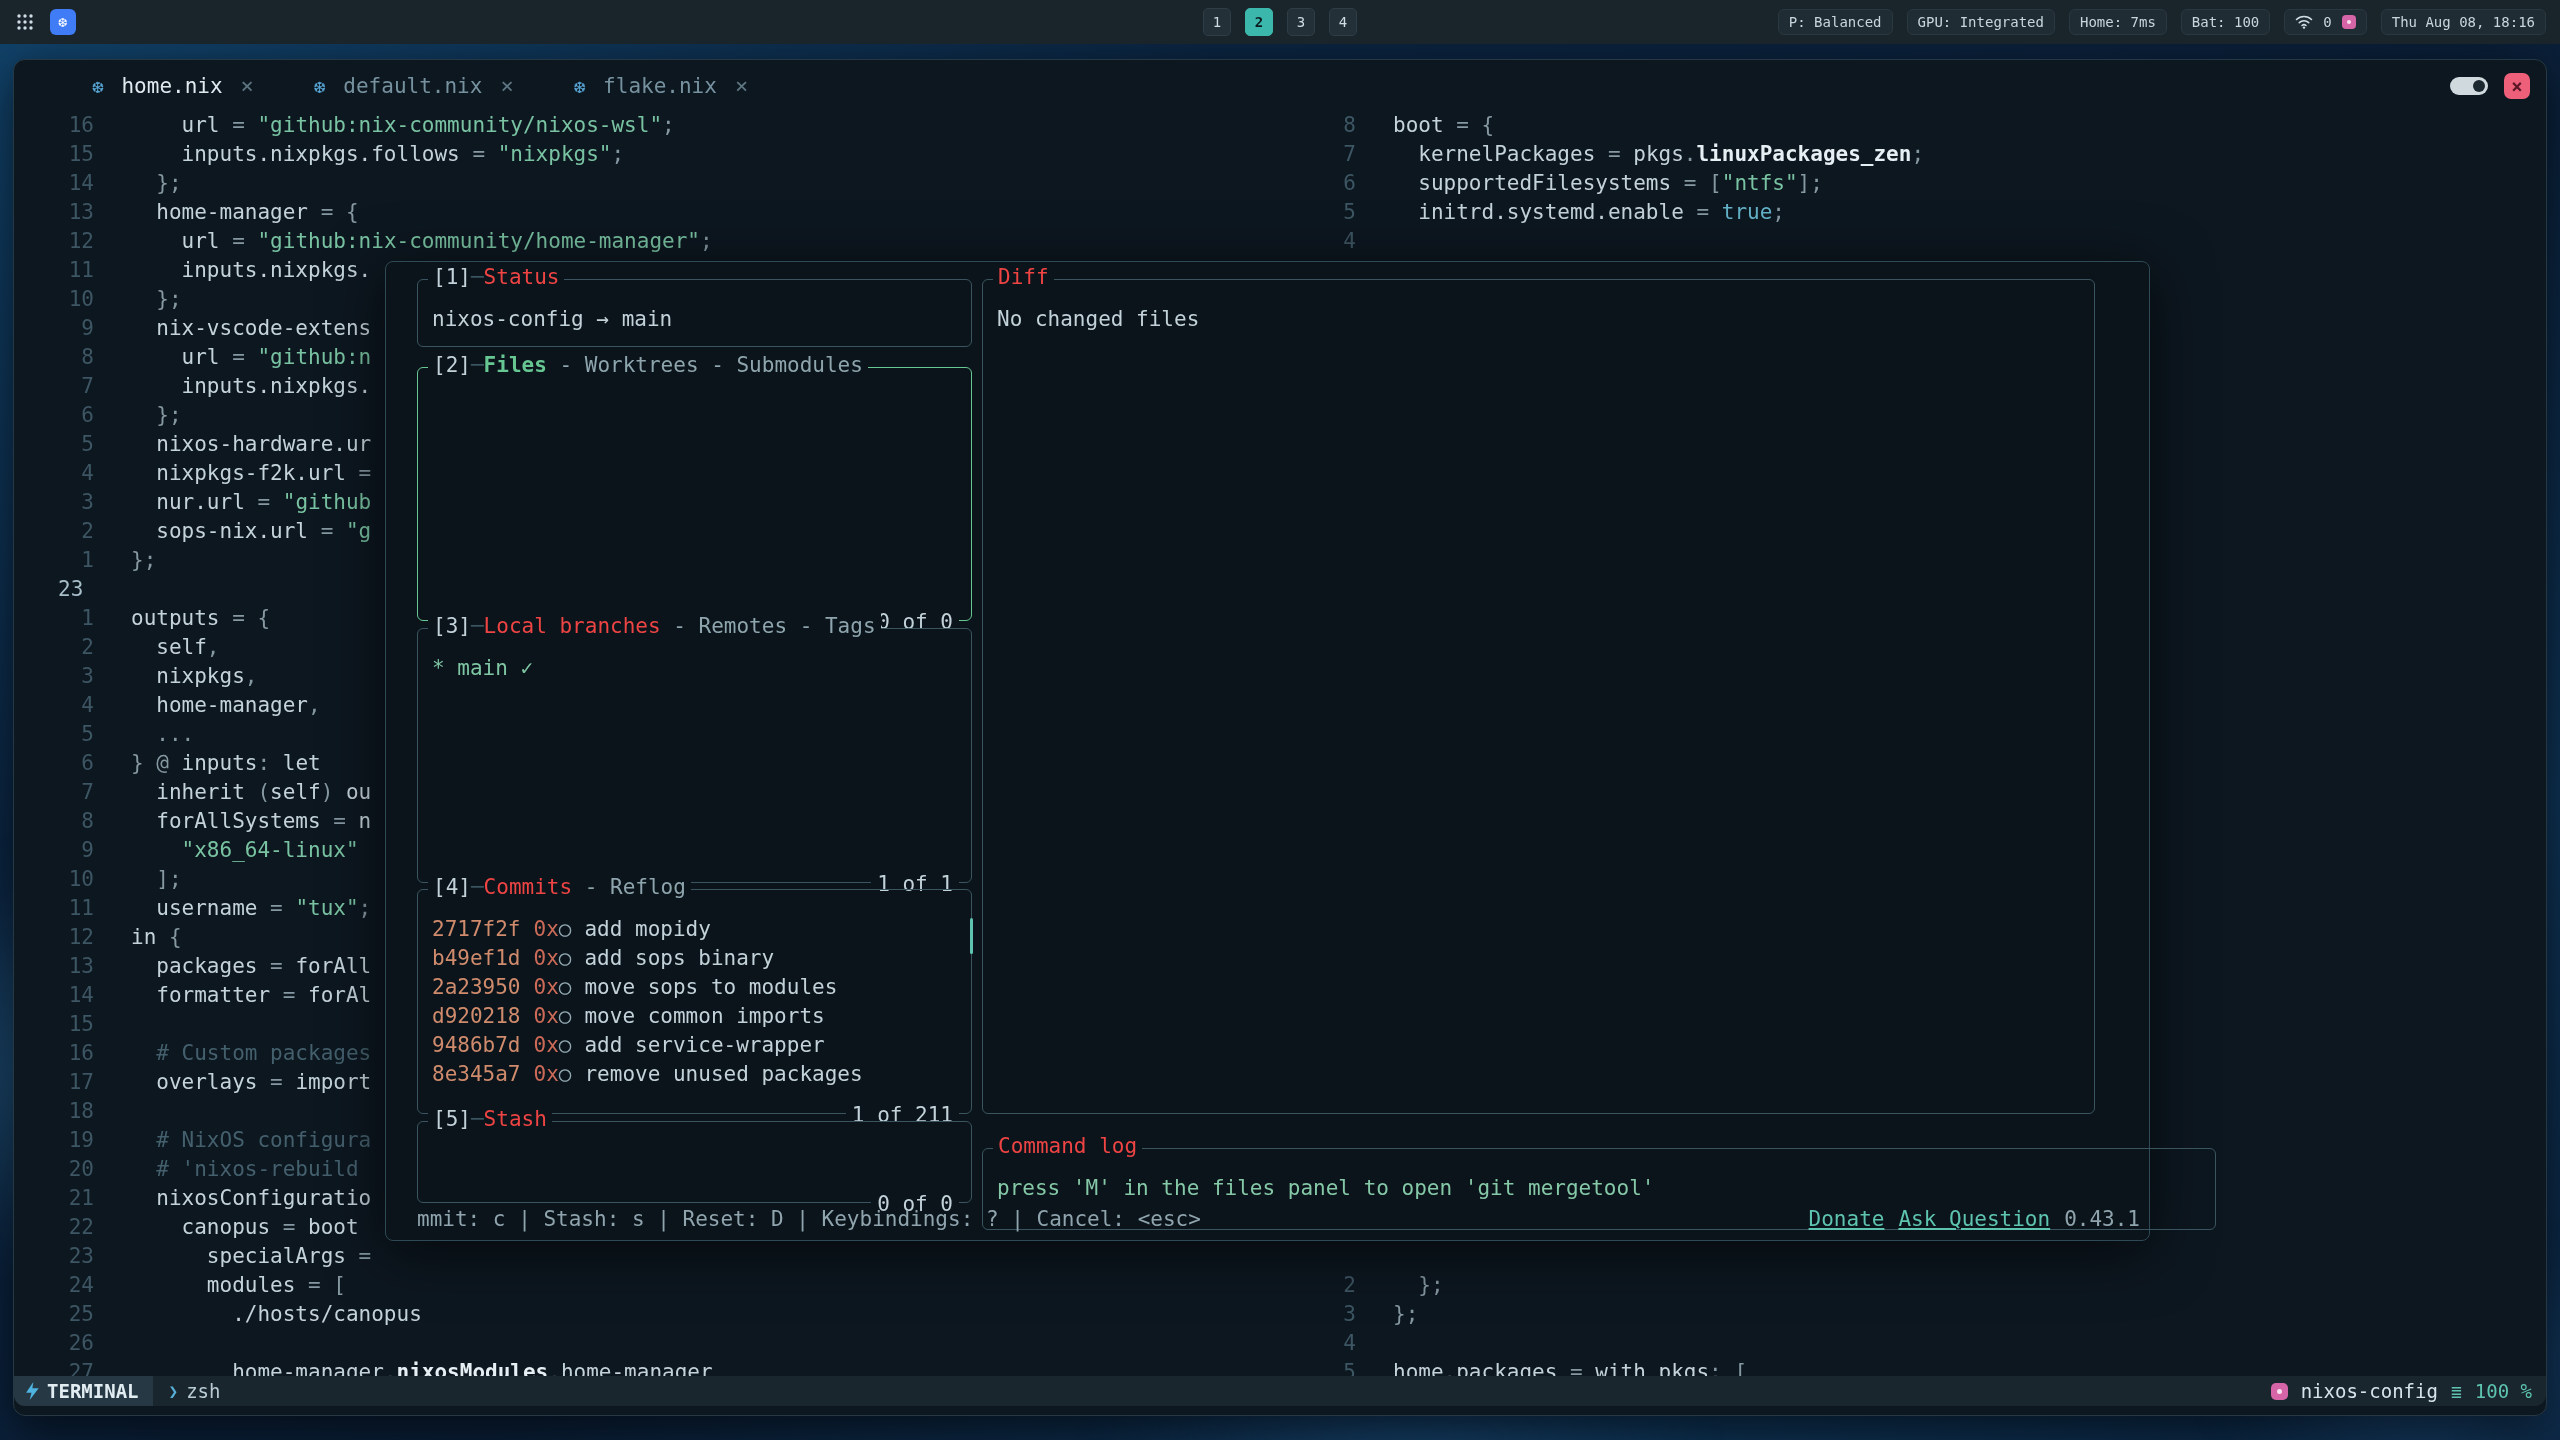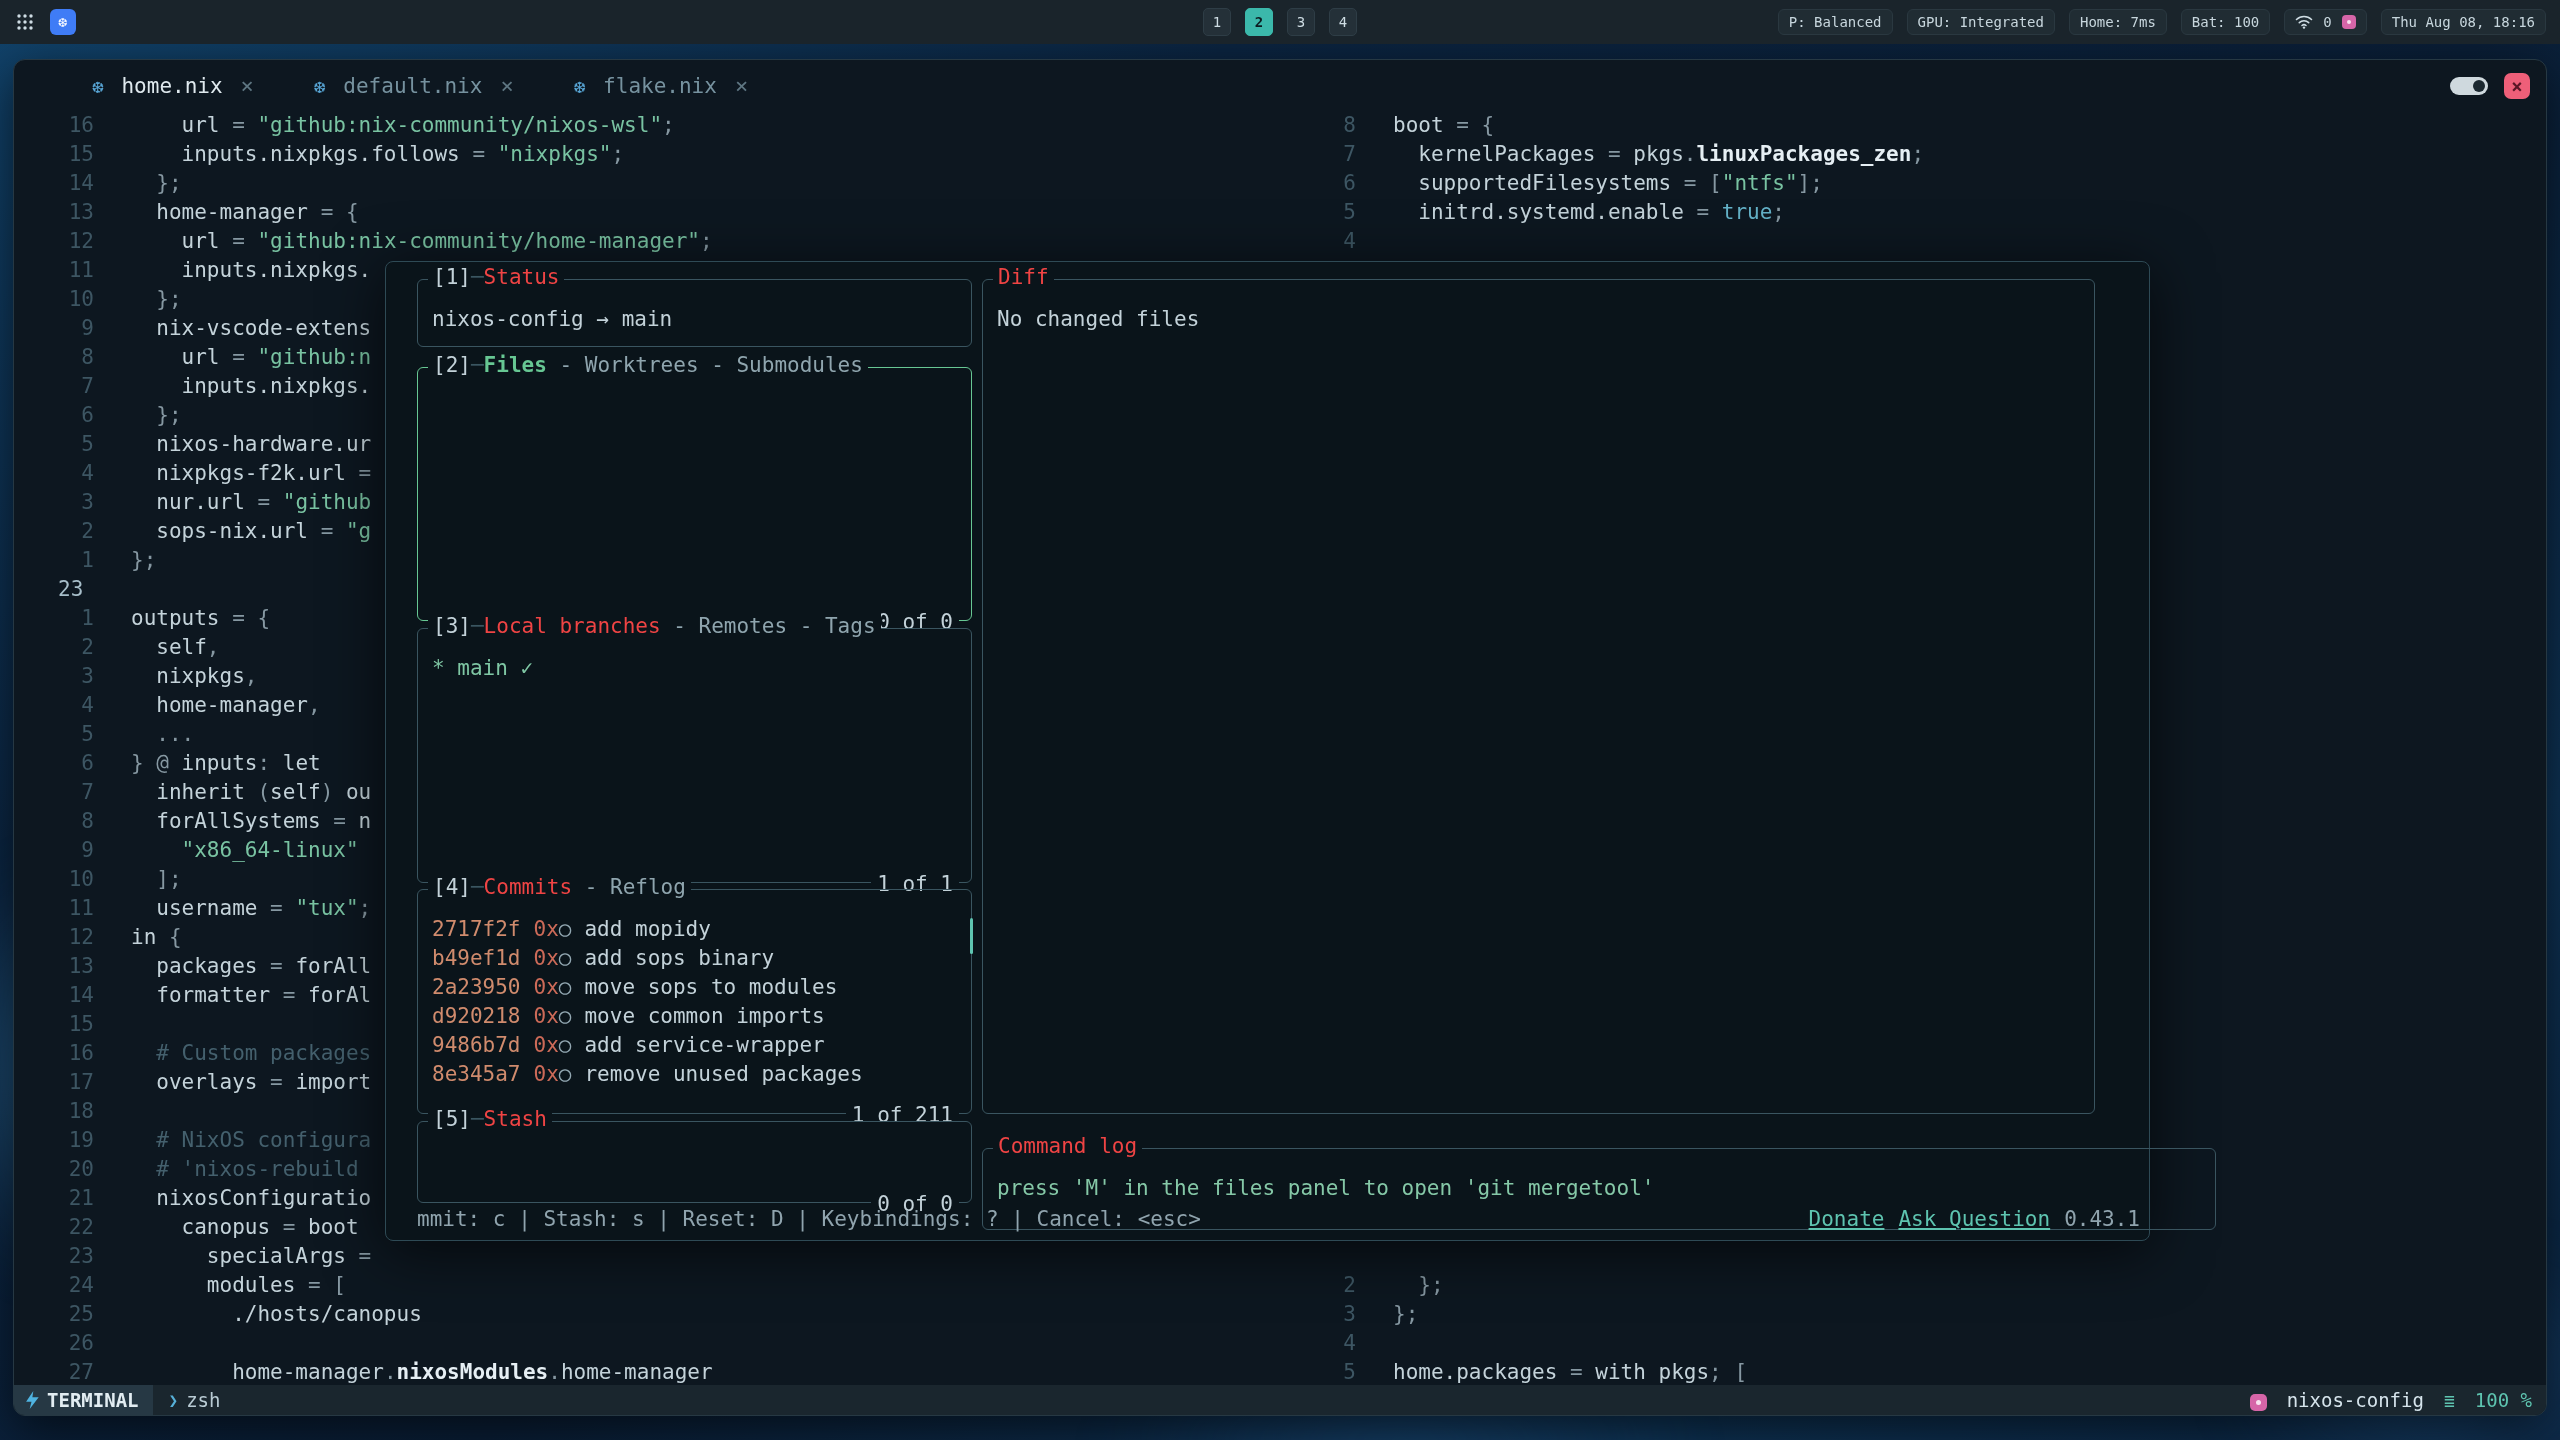--- a/index.html
+++ b/index.html
@@ -46,26 +46,26 @@
   #pane-right{left:1247px;right:0}
   .row{height:29px;line-height:29px;display:flex;white-space:pre}
   .ln{flex:0 0 80px;text-align:right;color:#3d5663}
   #pane-right .ln{flex:0 0 95px}
   .ln.cur{text-align:left;padding-left:44px;color:#a7bec9}
   .code{margin-left:37px;white-space:pre}
   #pane-right .code{}
   .tk-i{color:#c4d3da}.tk-s{color:#79c3a2}.tk-p{color:#8698a2}.tk-k{color:#64b2c8}.tk-c{color:#44606d}.tk-a{color:#e6eff4;font-weight:bold}
 
   
-  #statusbar{position:absolute;left:0;right:0;bottom:0;height:30px;background:#1a262e;border-radius:0 0 11px 11px;display:flex;align-items:center;justify-content:space-between;font-size:19px}
+  #statusbar{position:absolute;left:0;right:0;bottom:9px;height:30px;background:#1a262e;border-radius:0 0 11px 11px;display:flex;align-items:center;justify-content:space-between;font-size:19px}
   .sb-left{display:flex;align-items:center;height:100%}
   .sb-mode-chip{display:flex;align-items:center;gap:8px;background:#263844;height:100%;padding:0 14px 0 10px;border-radius:0 0 0 11px;color:#e2edf2;font-weight:bold;cursor:pointer}
   .sb-shell-chip{display:flex;align-items:center;gap:8px;padding:0 16px;color:#b9cbd4;cursor:pointer}
   .sb-prompt{color:#57b0d8;font-size:16px}
-  .sb-right{display:flex;align-items:flex-end;gap:20px;padding-right:14px}
+  .sb-right{display:flex;align-items:center;gap:13px;padding-right:14px}
   .repo-ic{width:17px;height:17px;border-radius:5px;background:#d665a8;position:relative}
   .repo-ic::after{content:"";position:absolute;left:6px;top:6px;width:5px;height:5px;border-radius:3px;background:#ffffffd0}
   .sb-repo{color:#d6e4ec}
   .lines-ic{color:#5ec4b0;font-size:18px}
   .sb-pct{color:#5ec4b0}
 
   
   #lazygit{position:absolute;left:385px;top:261px;width:1765px;height:980px;background:#0a141a;border:1px solid #2e4a55;border-radius:8px;box-shadow:0 10px 60px rgba(0,0,0,.65);z-index:30;font-size:21px;color:#c3d2d9}
   .panel{position:absolute;border:1px solid #3a5560;border-radius:6px}
   .panel.focused{border-color:#67c793}

